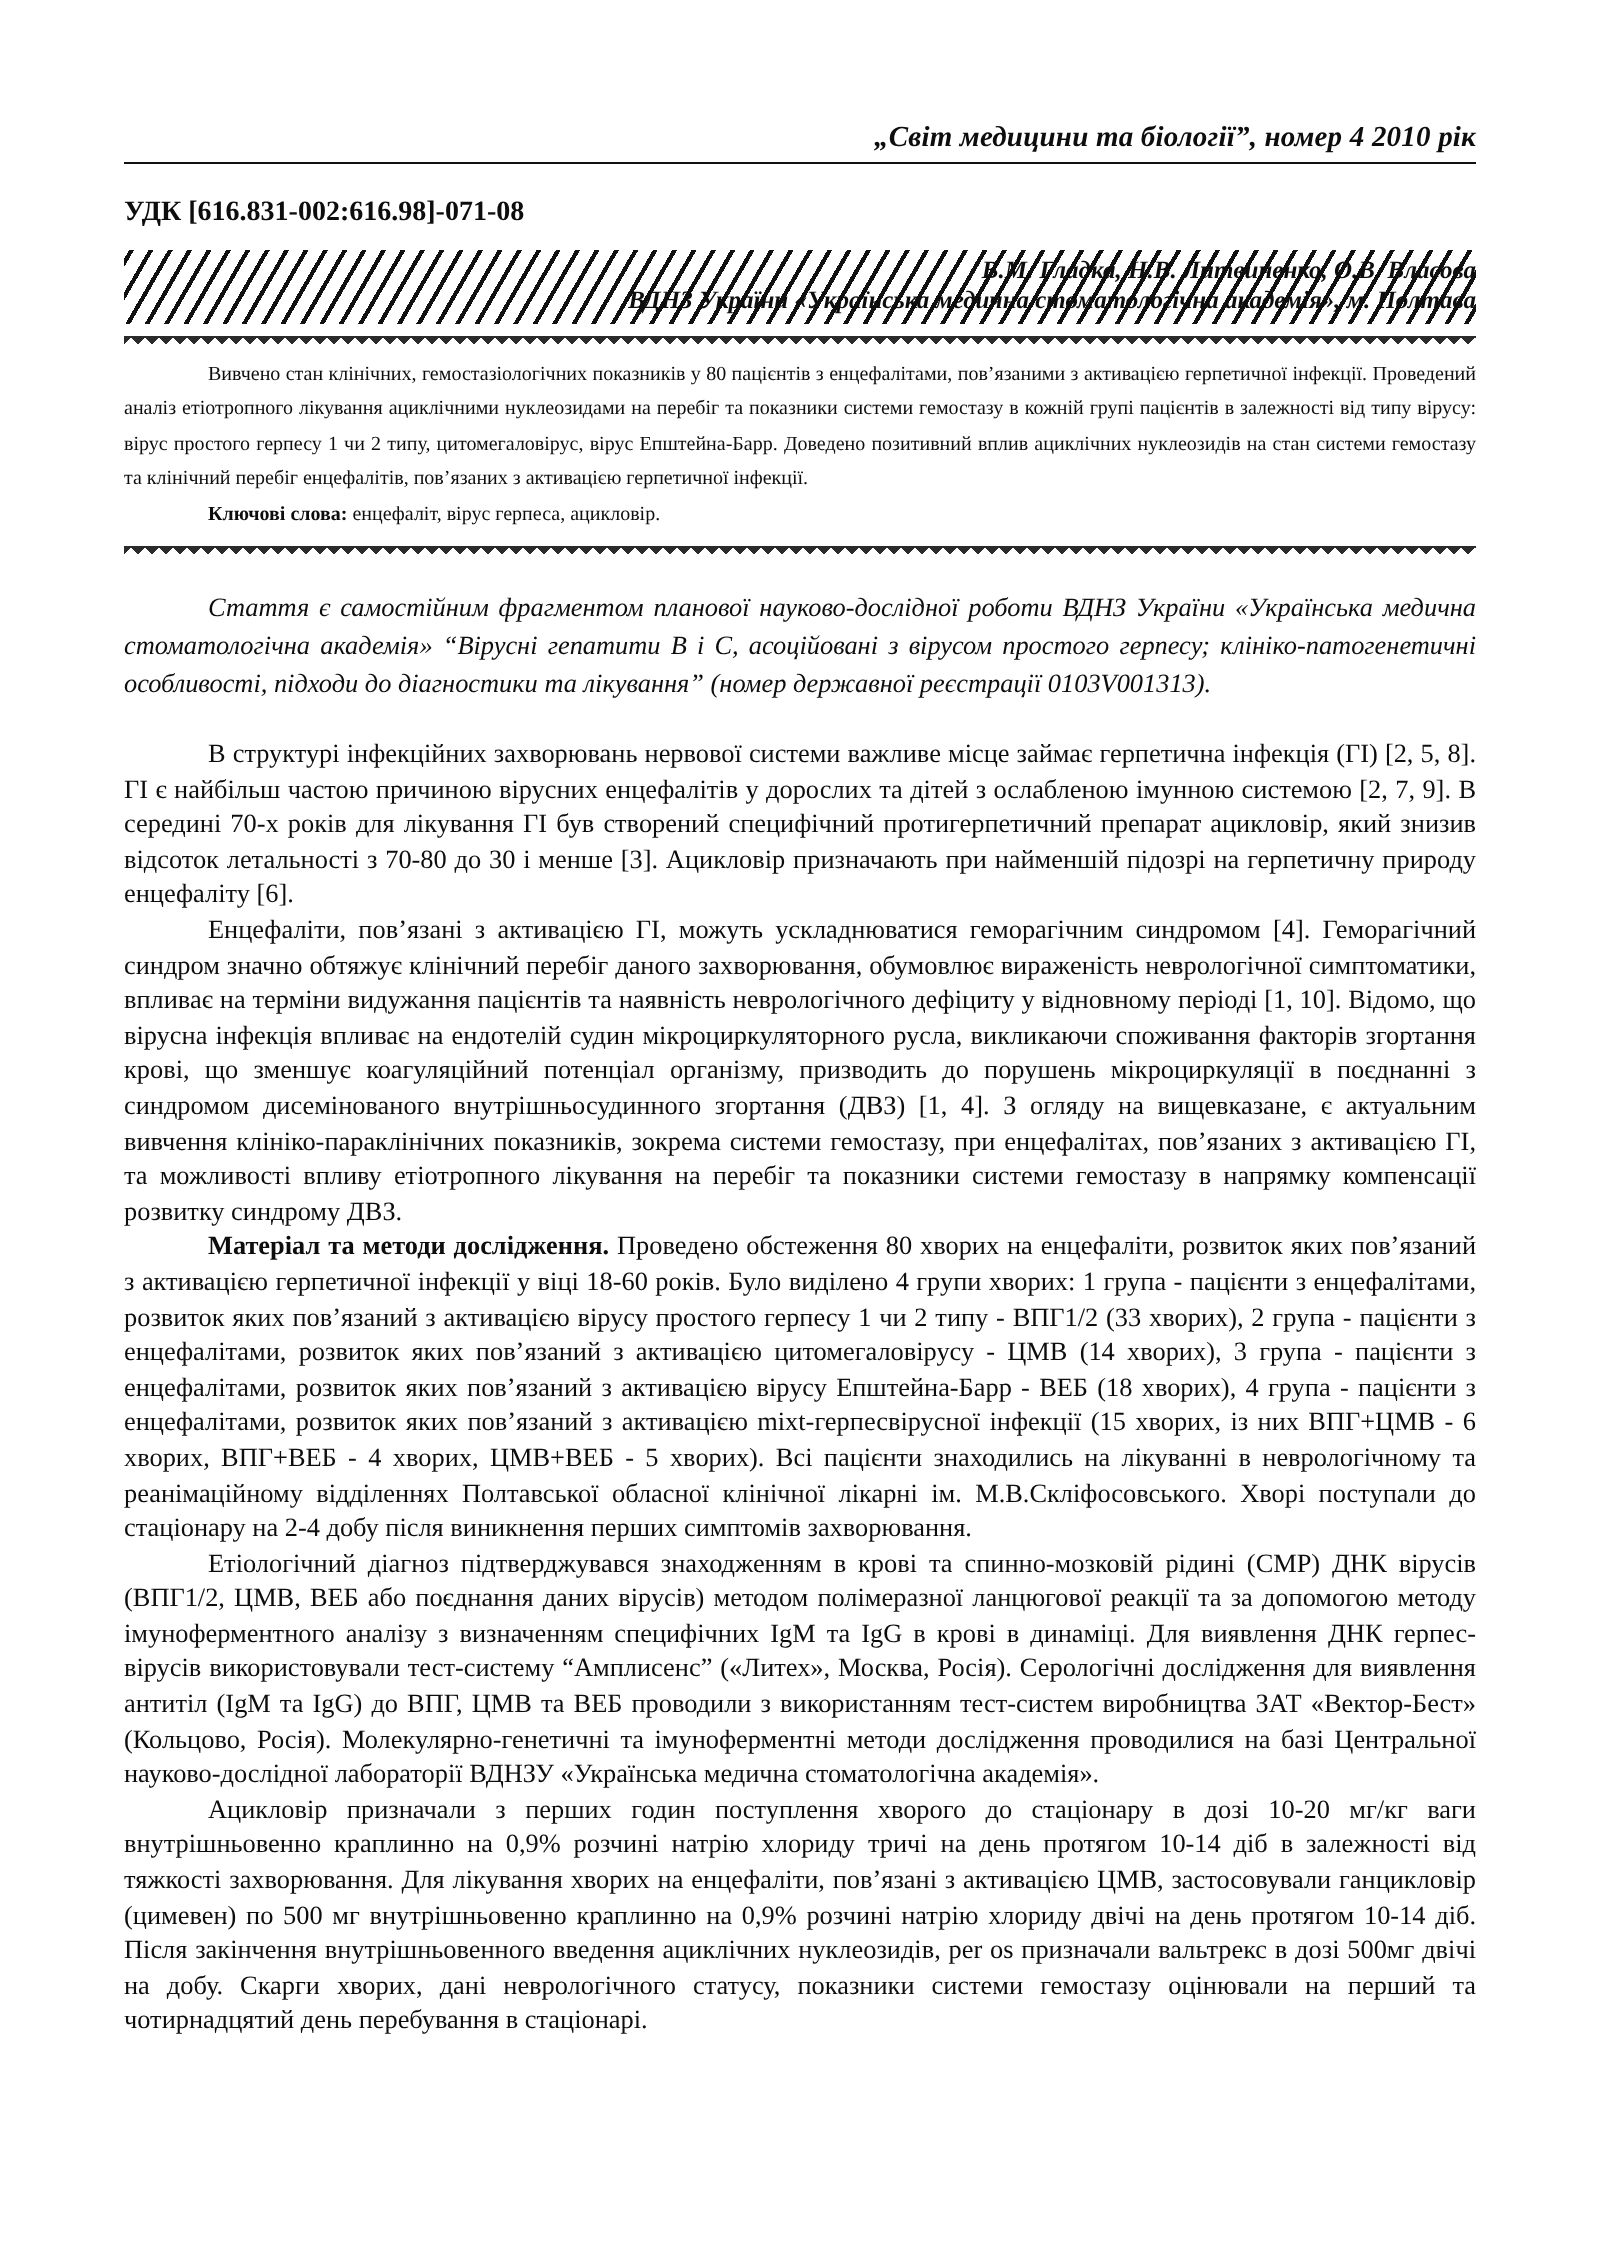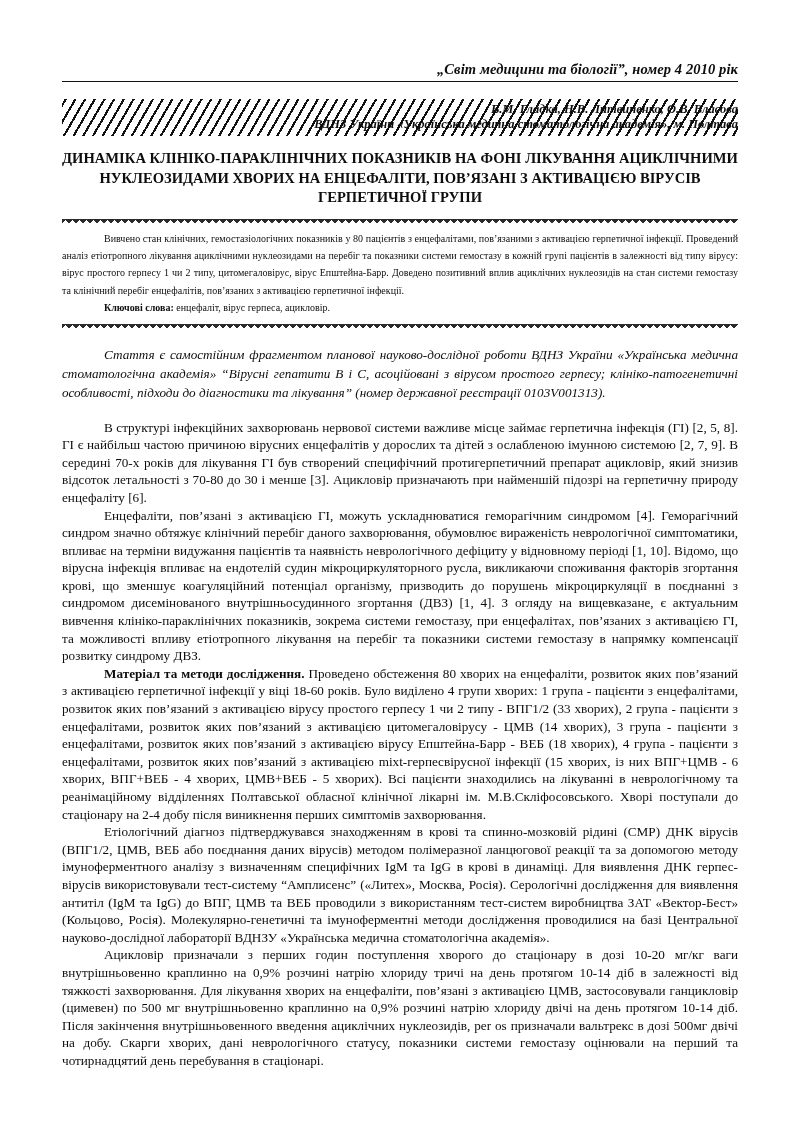--- a/index.html
+++ b/index.html
@@ -138,28 +138,28 @@
 </style>
 </head>
 <body>
 
 <div class="page">
   <div class="content">
 
     <div class="runhead">„Світ медицини та біології”, номер 4 2010 рік</div>
     <div class="runhead-rule"></div>
 
+    <div class="udc">УДК [616.831-002:616.98]-071-08</div>
 
     <div class="authors-block">
       <div class="hatch"></div>
       <div class="aline">В.М. Гладка, Н.В. Литвиненко, О.В. Власова</div>
       <div class="aline">ВДНЗ України «Українська медична стоматологічна академія», м. Полтава</div>
     </div>
 
-    <div class="doc-title">ДИНАМІКА КЛІНІКО-ПАРАКЛІНІЧНИХ ПОКАЗНИКІВ НА ФОНІ ЛІКУВАННЯ АЦИКЛІЧНИМИ НУКЛЕОЗИДАМИ ХВОРИХ НА ЕНЦЕФАЛІТИ, ПОВ’ЯЗАНІ З АКТИВАЦІЄЮ ВІРУСІВ ГЕРПЕТИЧНОЇ ГРУПИ</div>
 
     <div class="zigzag"></div>
 
     <div class="abstract-wrap">
       <p class="para abs">Вивчено стан клінічних, гемостазіологічних показників у 80 пацієнтів з енцефалітами, пов’язаними з активацією герпетичної інфекції. Проведений аналіз етіотропного лікування ациклічними нуклеозидами на перебіг та показники системи гемостазу в кожній групі пацієнтів в залежності від типу вірусу: вірус простого герпесу 1 чи 2 типу, цитомегаловірус, вірус Епштейна-Барр. Доведено позитивний вплив ациклічних нуклеозидів на стан системи гемостазу та клінічний перебіг енцефалітів, пов’язаних з активацією герпетичної інфекції.</p>
       <p class="para abs"><span class="lead">Ключові слова:</span><span> енцефаліт, вірус герпеса, ацикловір.</span></p>
     </div>
 
     <div class="zigzag"></div>
 

